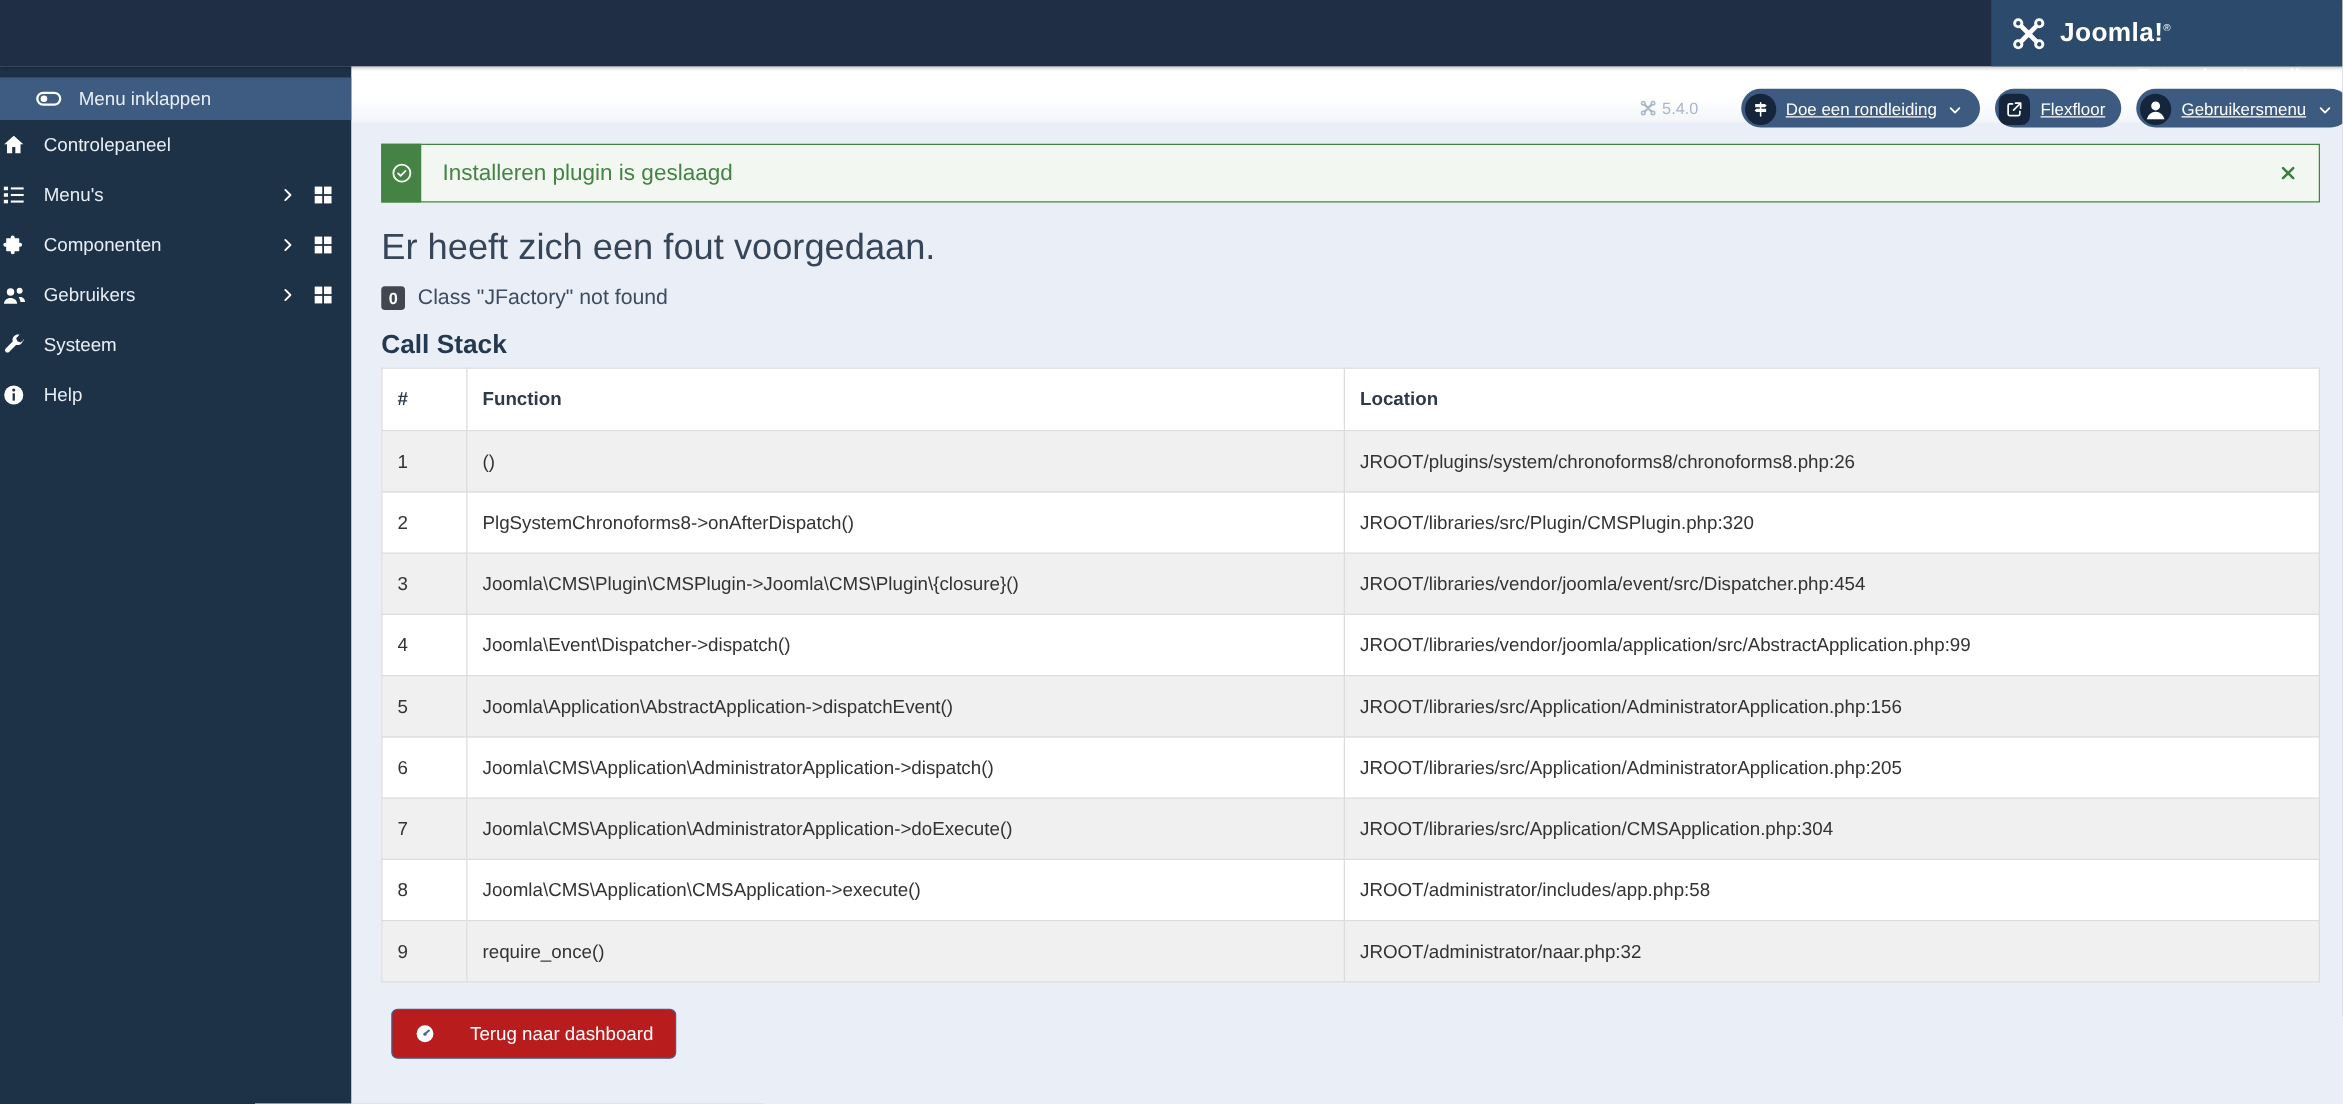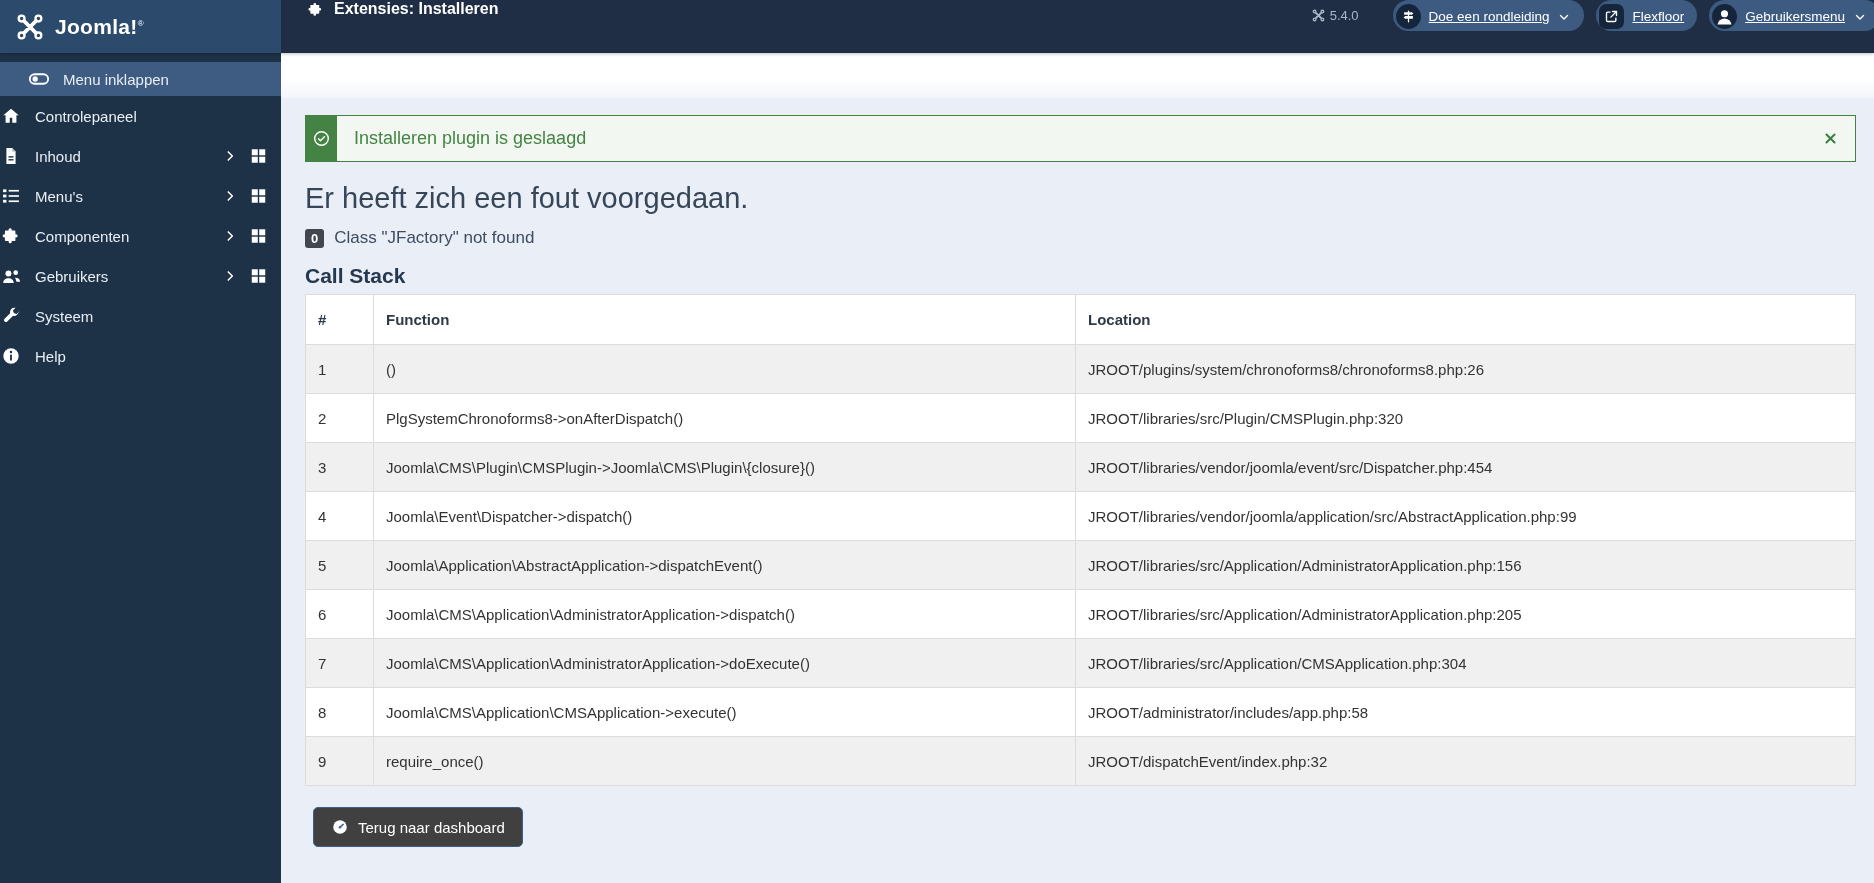--- a/index.html
+++ b/index.html
@@ -4,22 +4,23 @@
 <style>
   * { margin:0; padding:0; box-sizing:border-box; }
   html,body { background:#cfd6e0; }
   .app {
     position:relative; width:1874px; height:883px; overflow:hidden;
     background:#e9eef7; font-family:"Liberation Sans", sans-serif;
   }
   
   .topbar {
     position:absolute; top:0; left:0; right:0; height:53px;
-    background:#1f2e45; display:flex; align-items:flex-start; z-index:20;
+    background:#1f2e45; display:flex; align-items:flex-end; z-index:20;
     box-shadow:0 1px 3px rgba(0,0,0,.25);
+    flex-direction:column;
   }
   .logo-area {
     width:281px; height:100%; background:#2c4a6b; display:flex;
     align-items:center; padding-left:16px; gap:11px; flex:none;
   }
   .logo-text { color:#fff; font-size:21px; font-weight:700; letter-spacing:.3px; }
   .logo-text sup { font-size:8px; font-weight:400; vertical-align:super; }
   .page-title-group { display:flex; align-items:center; gap:10px; margin-left:26px; color:#fff; }
   .page-title { font-size:16px; font-weight:700; }
   .topbar-right { margin-left:auto; display:flex; align-items:center; }
@@ -79,23 +80,23 @@
   
   table { margin-top:6px; width:100%; border-collapse:collapse; background:#fff; font-size:15px; color:#333; }
   th, td { border:1px solid #dcdcdc; text-align:left; padding:0 12px; font-weight:400; }
   th { height:50px; font-weight:700; color:#2f3a47; }
   td { height:49px; }
   col.c-num { width:68px; }
   col.c-func { width:702px; }
   tbody tr:nth-of-type(odd) td { background:#f0f0f0; }
   
   .back-btn {
-    margin:21px 0 0 8px; background:#404040; border:1px solid #3d5f8e; color:#fff;
+    margin:21px 0 0 8px; background:#b91c1c; border:1px solid #3d5f8e; color:#fff;
     border-radius:5px; height:40px; padding:0 17px; font-size:15px;
-    display:inline-flex; align-items:center; gap:9px; cursor:pointer; font-family:inherit;
+    display:inline-flex; align-items:center; gap:27px; cursor:pointer; font-family:inherit;
   }
   svg { display:block; }
 </style>
 </head>
 <body>
 
 <div class="app">
 
   <header class="topbar">
     <div class="logo-area">
@@ -192,44 +193,20 @@
         <li class="nav-item">
           <span class="nav-icon">
             <svg width="20" height="20" viewBox="0 0 24 24" fill="#fff">
               <path d="M12 3.2 2.8 11.2h2.7V20h5v-6h3v6h5v-8.8h2.7z"></path>
             </svg>
           </span>
           <span>Controlepaneel</span>
 
         </li>
 
-        <li class="nav-item">
-          <span class="nav-icon">
-            <svg width="20" height="20" viewBox="0 0 24 24">
-              <path d="M6.5 2.5h7l4 4v15h-11z" fill="#fff"></path>
-              <path d="M13.5 2.5v4h4z" fill="#9db0c6"></path>
-              <rect x="9" y="12.2" width="6" height="1.7" fill="#1d3247"></rect>
-              <rect x="9" y="15.7" width="6" height="1.7" fill="#1d3247"></rect>
-            </svg>
-          </span>
-          <span>Inhoud</span>
-          <span class="chev">
-            <svg width="14" height="14" viewBox="0 0 24 24">
-              <path d="M9 5l7 7-7 7" fill="none" stroke="#fff" stroke-width="2.6" stroke-linecap="round" stroke-linejoin="round"></path>
-            </svg>
-          </span>
-          <span class="grid">
-            <svg width="19" height="19" viewBox="0 0 24 24" fill="#fff">
-              <rect x="3.5" y="3.5" width="7.6" height="7.6"></rect>
-              <rect x="12.9" y="3.5" width="7.6" height="7.6"></rect>
-              <rect x="3.5" y="12.9" width="7.6" height="7.6"></rect>
-              <rect x="12.9" y="12.9" width="7.6" height="7.6"></rect>
-            </svg>
-          </span>
-        </li>
 
         <li class="nav-item">
           <span class="nav-icon">
             <svg width="20" height="20" viewBox="0 0 24 24" fill="#fff">
               <rect x="2.5" y="4" width="4" height="3.4"></rect>
               <rect x="9.2" y="4.7" width="12.3" height="2"></rect>
               <rect x="2.5" y="10.3" width="4" height="3.4"></rect>
               <rect x="9.2" y="11" width="12.3" height="2"></rect>
               <rect x="2.5" y="16.6" width="4" height="3.4"></rect>
               <rect x="9.2" y="17.3" width="12.3" height="2"></rect>
@@ -410,21 +387,21 @@
 
             <tr>
               <td>8</td>
               <td>Joomla\CMS\Application\CMSApplication-&gt;execute()</td>
               <td>JROOT/administrator/includes/app.php:58</td>
             </tr>
 
             <tr>
               <td>9</td>
               <td>require_once()</td>
-              <td>JROOT/dispatchEvent/index.php:32</td>
+              <td>JROOT/administrator/naar.php:32</td>
             </tr>
 
         </tbody>
       </table>
 
       <button class="back-btn">
         <span>
           <svg width="18" height="18" viewBox="0 0 24 24">
               <circle cx="12" cy="12" r="9" fill="#fff"></circle>
               <path d="M11.6 12.6l4.6-4" stroke="#44699c" stroke-width="2.2" stroke-linecap="round"></path>

